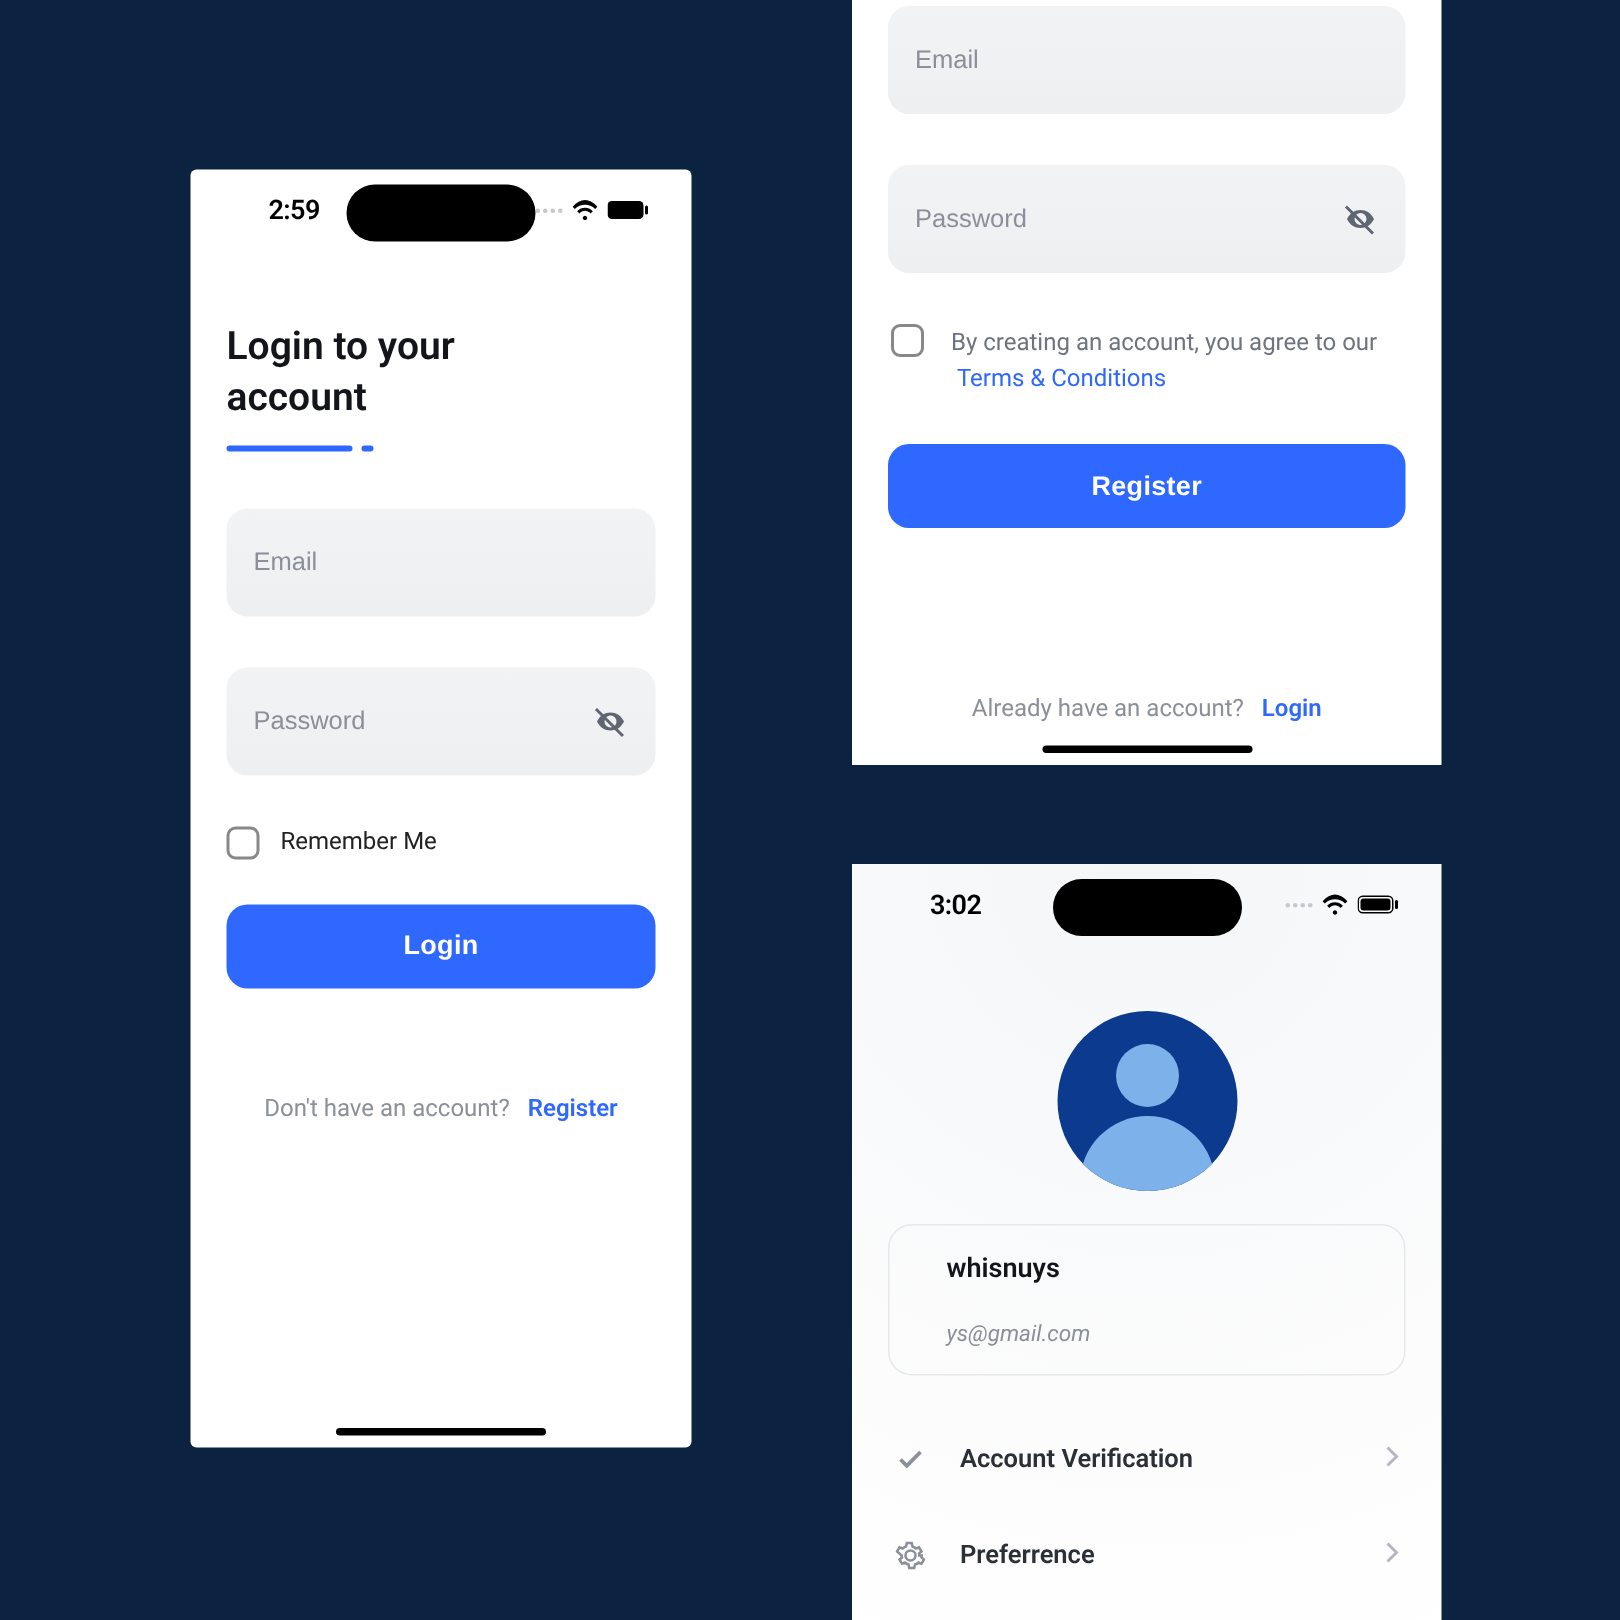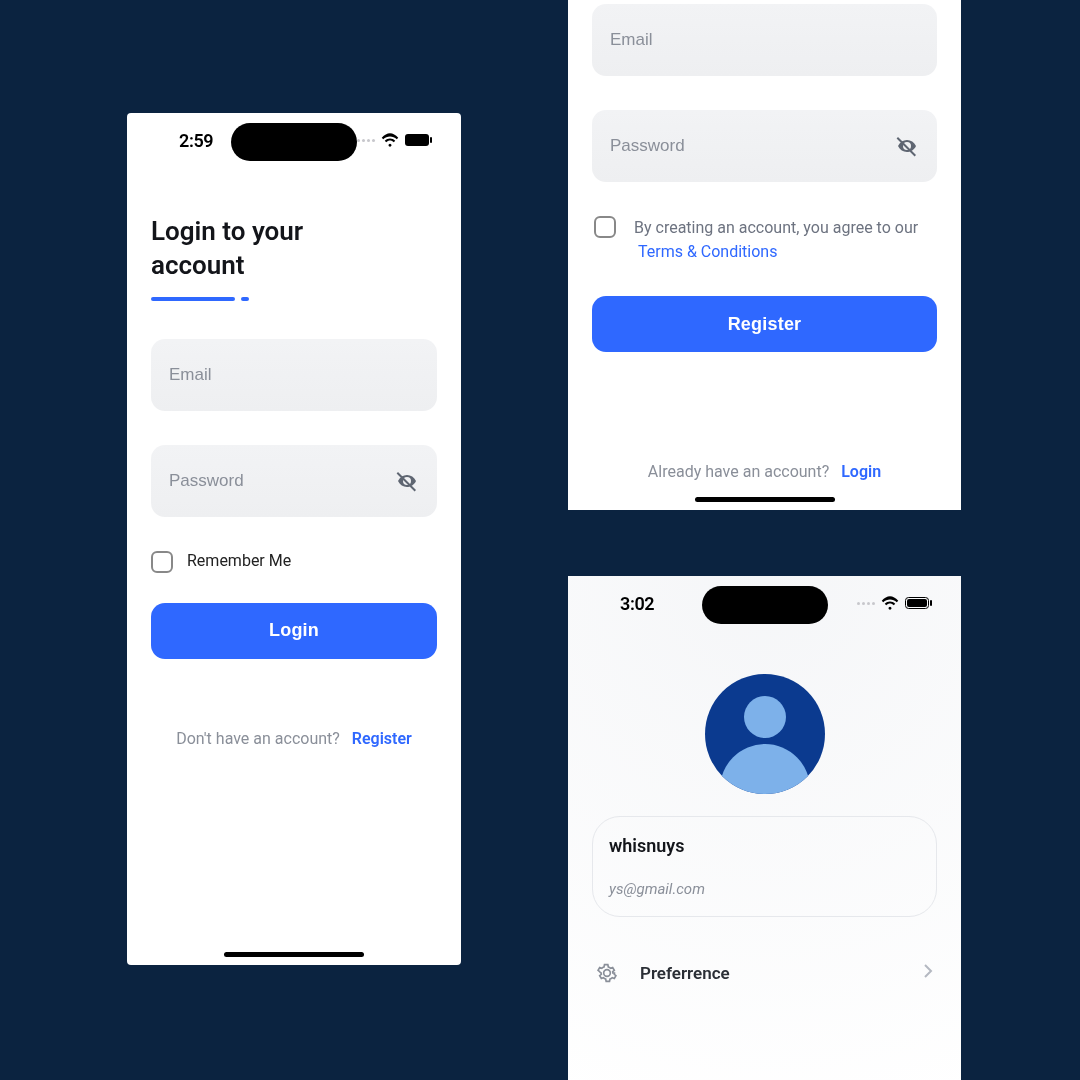--- a/index.html
+++ b/index.html
@@ -160,22 +160,22 @@
     position:absolute; top:22px; left:50%; transform:translateX(-50%);
   }
   .avatar .body {
     width:90px; height:70px; border-radius:60px 60px 0 0;
     background:#7db1ea;
     position:absolute; bottom:-20px; left:50%; transform:translateX(-50%);
   }
   .profile-card {
     margin: 0 24px 24px 24px;
     border:1px solid #e6e8ec;
-    border-radius:28px;
-    padding:18px 16px;
+    border-radius:16px;
+    padding:18px 38px;
   }
   .profile-card .name { font-weight:600; font-size:18px; color:#13151a; }
   .profile-card .email { font-size:15px; color:#8a8f99; margin-top:24px;font-style:italic; }
 
   .list-row {
     display:flex; align-items:center;
     padding: 22px 28px;
     gap:22px;
   }
   .list-row .lbl { flex:1; font-size:17px; font-weight:600; color:#2b2f36; }
@@ -309,20 +309,33 @@
       <div class="head"></div>
         <div class="body"></div>
     </div>
   </div>
 
   <div class="profile-card">
     <div class="name">whisnuys</div>
     <div class="email">ys@gmail.com</div>
   </div>
 
+  <div class="list-row">
+    <span class="leading">
+      <svg width="20" height="20" viewBox="0 0 24 24">
+          <path fill="none" stroke="currentColor" stroke-width="3" d="M4 12l5 5L20 6"></path>
+        </svg>
+    </span>
+    <span class="lbl">Account Verification</span>
+    <span class="chev">
+      <svg width="10" height="16" viewBox="0 0 10 16">
+          <path fill="none" stroke="currentColor" stroke-width="2" d="M2 2l6 6-6 6"></path>
+        </svg>
+    </span>
+  </div>
 
   <div class="list-row">
     <span class="leading">
       <svg width="20" height="20" viewBox="0 0 24 24">
           <path fill="none" stroke="currentColor" stroke-width="2" d="M12 8a4 4 0 100 8 4 4 0 000-8z"></path>
           <path fill="none" stroke="currentColor" stroke-width="2" d="M19 12a7 7 0 00-.2-1.6l2-1.6-2-3.4-2.4 1a7 7 0 00-2.8-1.6L13 2h-4l-.6 2.8a7 7 0 00-2.8 1.6l-2.4-1-2 3.4 2 1.6A7 7 0 005 12c0 .5 0 1 .2 1.6l-2 1.6 2 3.4 2.4-1a7 7 0 002.8 1.6L11 22h4l.6-2.8a7 7 0 002.8-1.6l2.4 1 2-3.4-2-1.6c.1-.5.2-1 .2-1.6z"></path>
         </svg>
     </span>
     <span class="lbl">Preferrence</span>
     <span class="chev">

